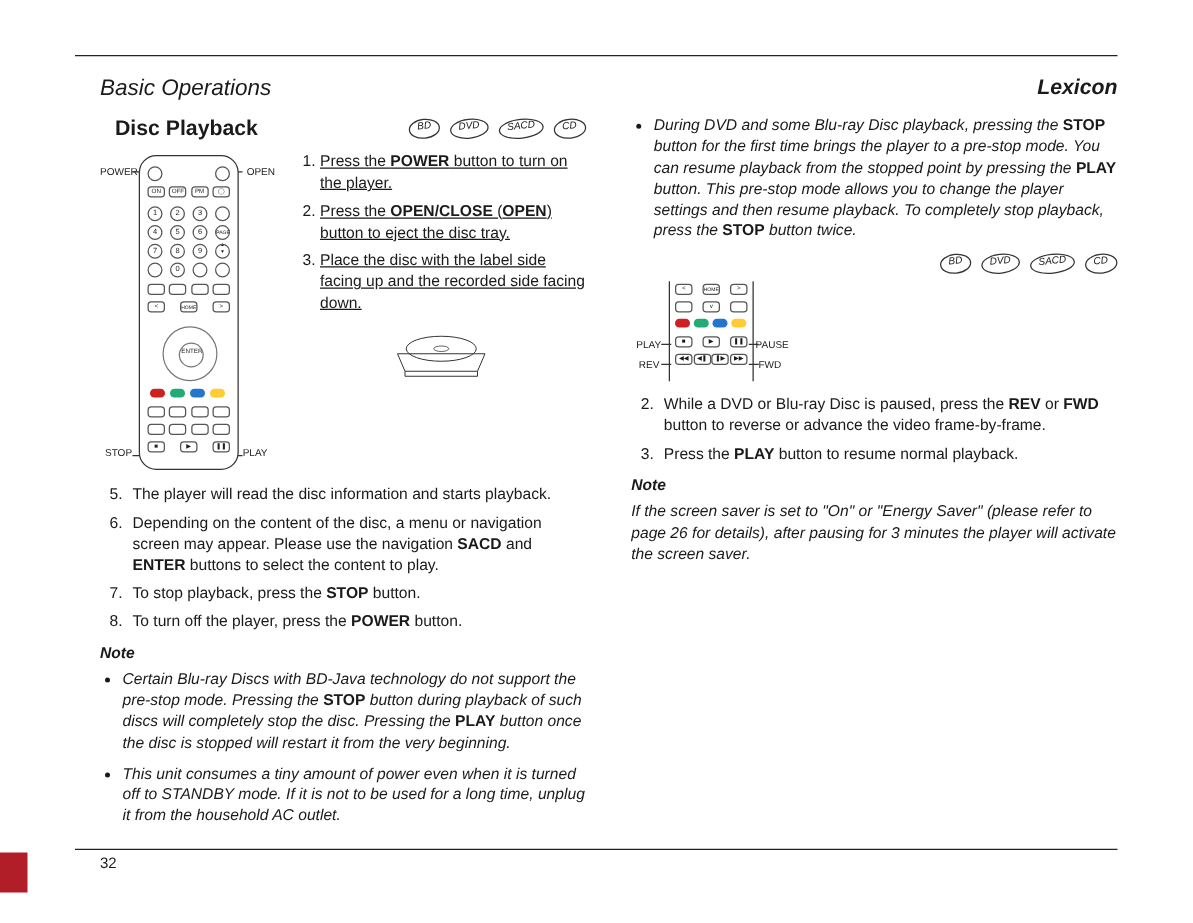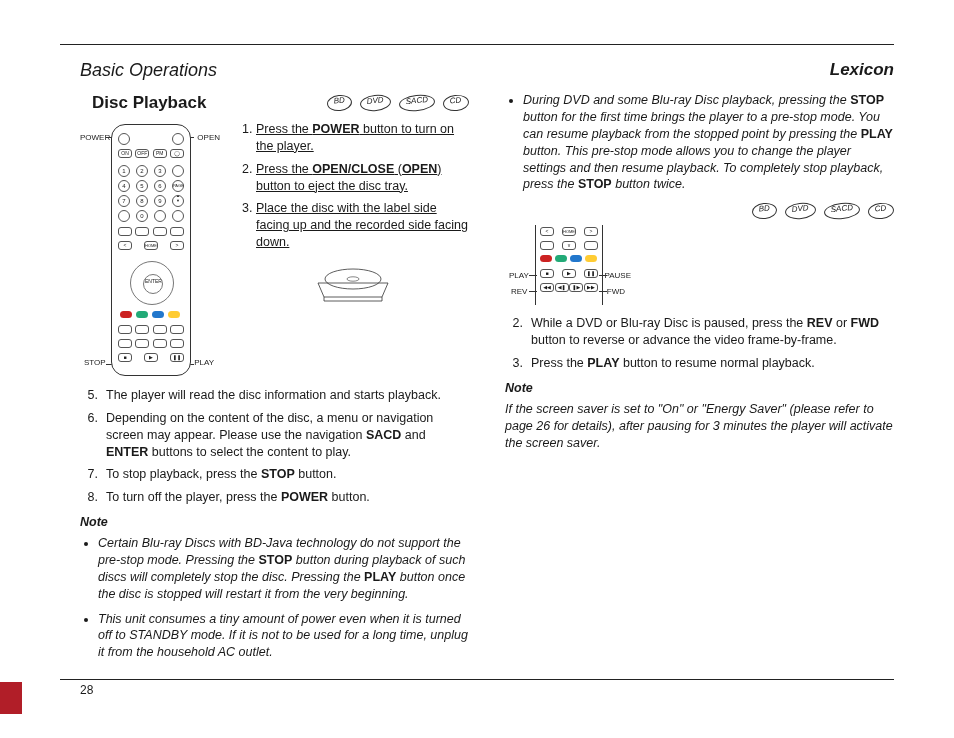--- a/index.html
+++ b/index.html
@@ -462,15 +462,15 @@
           <span class="txt">Press the <b>PLAY</b> button to resume normal playback.</span>
         </li>
     </ol>
 
     <div class="note-hd">Note</div>
     <div class="note-body">If the screen saver is set to "On" or "Energy Saver" (please refer to page 26 for details), after pausing for 3 minutes the player will activate the screen saver.</div>
 
   </div>
 
   <div class="footer-rule"></div>
-  <div class="page-number">28</div>
+  <div class="page-number">32</div>
   <div class="red-tab"></div>
 </div>
 
 </body></html>

